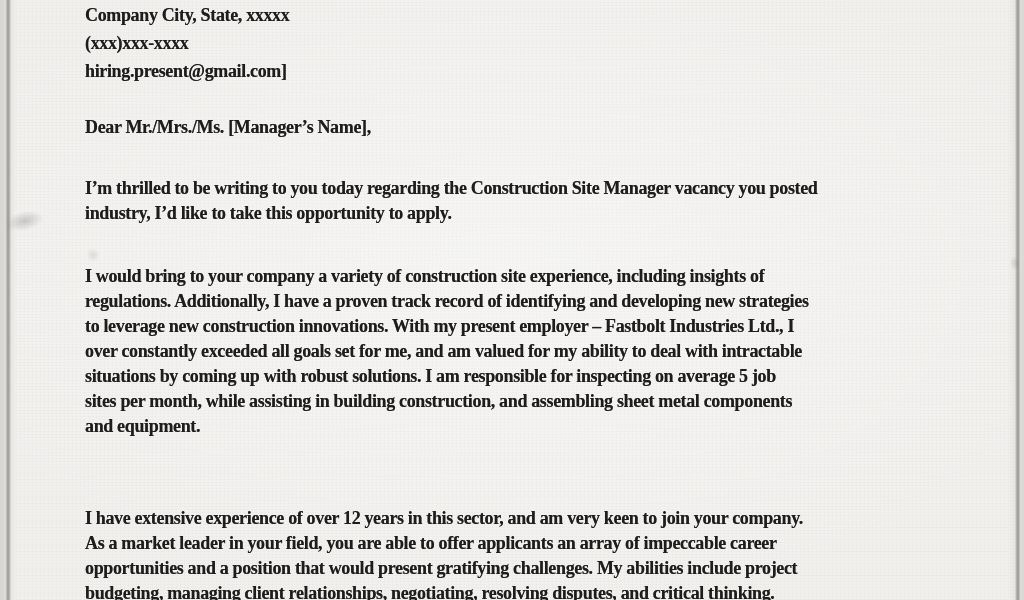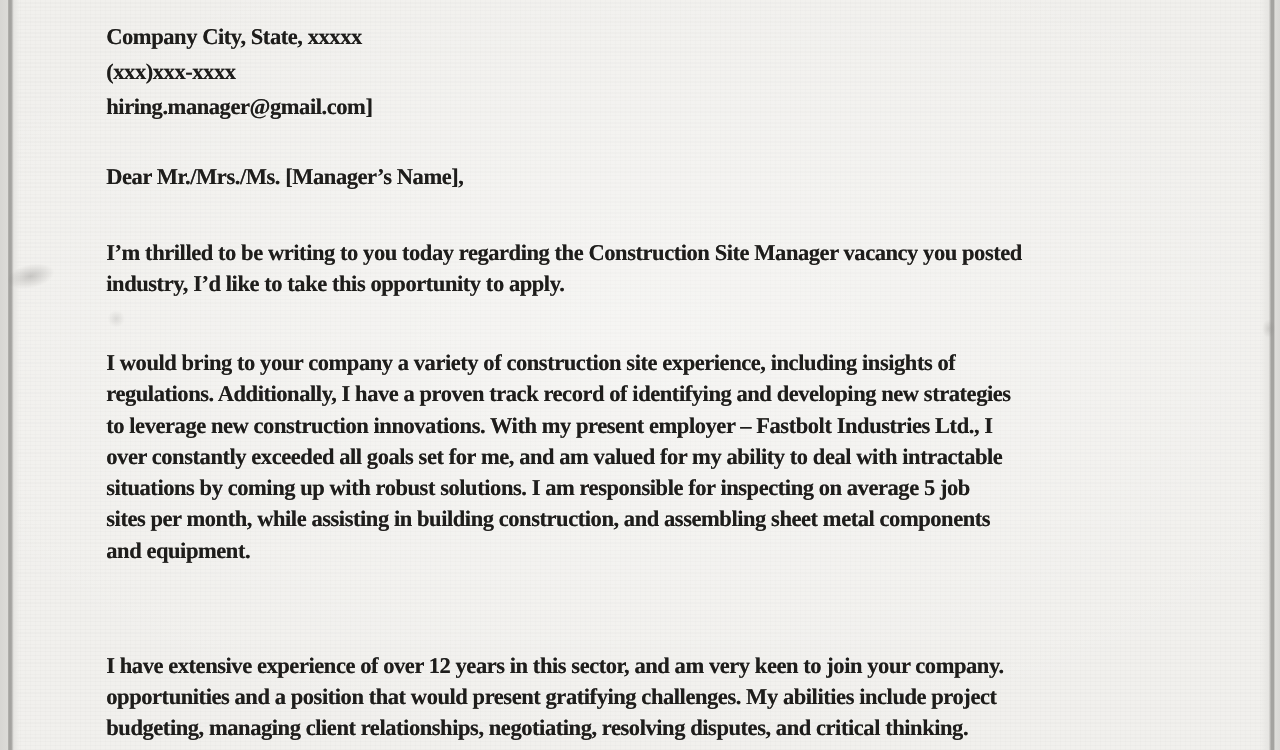--- a/index.html
+++ b/index.html
@@ -64,21 +64,20 @@
   }
   .block {
     position: absolute;
     left: 85px;
     color: var(--ink, #1e1d1b);
     font-size: 18px;
     font-weight: 700;
     letter-spacing: -0.35px;
     white-space: nowrap;
     text-shadow: 0 0 0.5px rgba(30,29,27,0.65);
-    margin-top: 14px;
   }
   .block .line { height: 25px; line-height: 25px; }
   .header { top: 1px; }
   .header .line { height: 28px; line-height: 28px; }
   .salutation { top: 115px; line-height: 25px; }
   .p1 { top: 176px; }
   .p2 { top: 264px; }
   .p3 { top: 506px; }
 </style>
 </head>
@@ -87,21 +86,21 @@
 <div class="paper">
   <div class="edge left"></div>
   <div class="edge right"></div>
   <div class="smudge s1"></div>
   <div class="smudge s2"></div>
   <div class="smudge s3"></div>
 
   <div class="block header">
       <div class="line">Company City, State, xxxxx</div>
       <div class="line">(xxx)xxx-xxxx</div>
-      <div class="line">hiring.manager@gmail.com]</div>
+      <div class="line">hiring.present@gmail.com]</div>
     </div>
 
   <div class="block salutation">Dear Mr./Mrs./Ms. [Manager’s Name],</div>
 
   <div class="block p1">
       <div class="line">I’m thrilled to be writing to you today regarding the Construction Site Manager vacancy you posted</div>
       <div class="line">industry, I’d like to take this opportunity to apply.</div>
     </div>
 
   <div class="block p2">
@@ -109,16 +108,17 @@
       <div class="line">regulations. Additionally, I have a proven track record of identifying and developing new strategies</div>
       <div class="line">to leverage new construction innovations. With my present employer – Fastbolt Industries Ltd., I</div>
       <div class="line">over constantly exceeded all goals set for me, and am valued for my ability to deal with intractable</div>
       <div class="line">situations by coming up with robust solutions. I am responsible for inspecting on average 5 job</div>
       <div class="line">sites per month, while assisting in building construction, and assembling sheet metal components</div>
       <div class="line">and equipment.</div>
     </div>
 
   <div class="block p3">
       <div class="line">I have extensive experience of over 12 years in this sector, and am very keen to join your company.</div>
+      <div class="line">As a market leader in your field, you are able to offer applicants an array of impeccable career</div>
       <div class="line">opportunities and a position that would present gratifying challenges. My abilities include project</div>
       <div class="line">budgeting, managing client relationships, negotiating, resolving disputes, and critical thinking.</div>
     </div>
 </div>
 
 </body></html>

